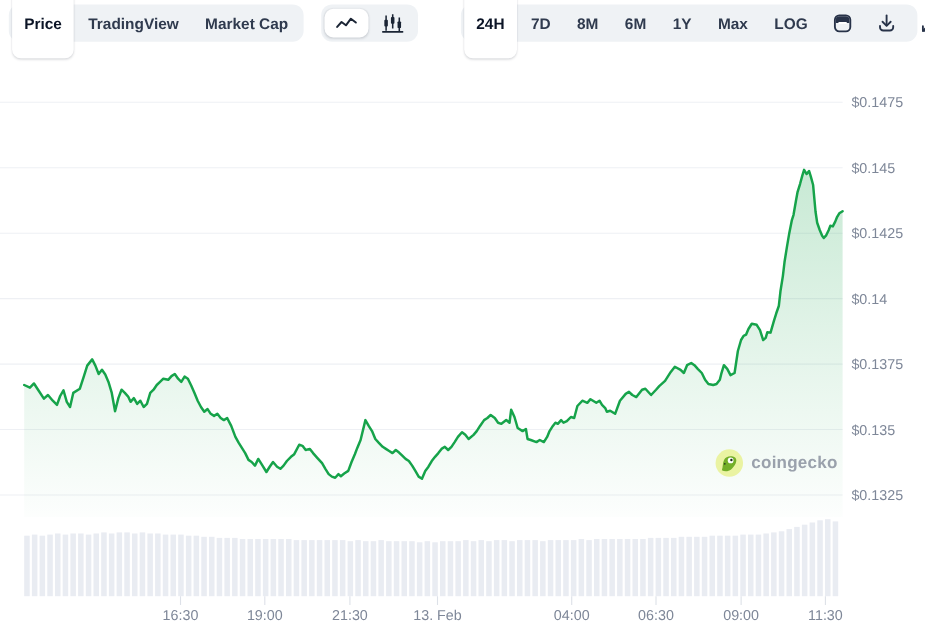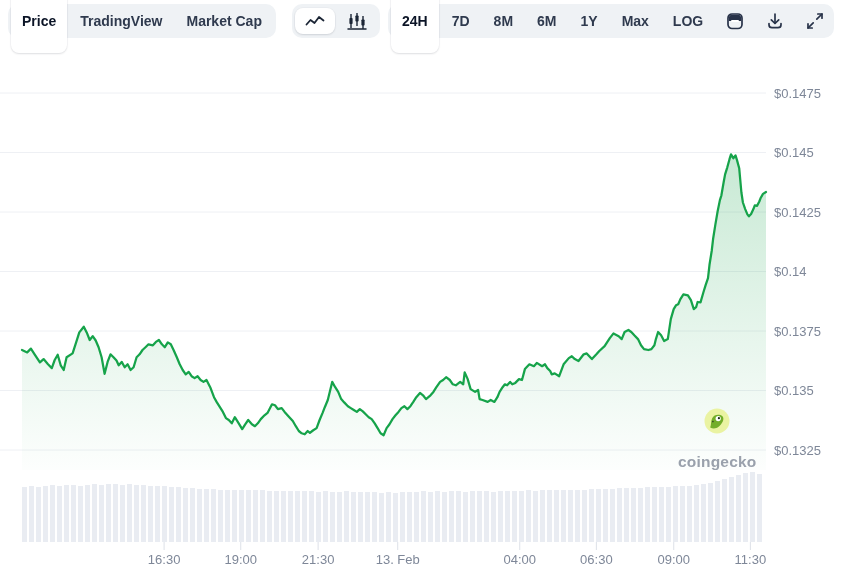--- a/index.html
+++ b/index.html
@@ -11,25 +11,25 @@
              background:#eff2f5;border-radius:10px;padding:3px;height:28px;}
   .seg{border:none;background:transparent;border-radius:8px;padding:23px 11px;
        font-family:"Liberation Sans",sans-serif;font-size:14px;font-weight:600;
        color:#2f3a4e;cursor:pointer;line-height:18px;white-space:nowrap;display:flex;align-items:center;gap:4px;}
   .seg.active{background:#ffffff;color:#0b1426;font-weight:700;
               box-shadow:0 1px 2px rgba(16,24,40,.12),0 0 0 1px rgba(16,24,40,.02);}
   .seg.icon-btn{padding:4px 9px;}
   .seg svg{display:block;}
   .grp-view{left:8px;}
   .grp-type{left:292px;}
-  .grp-range{left:388px;right:7px;justify-content:space-between;}
+  .grp-range{left:419px;right:7px;justify-content:space-between;}
   
   #chart-svg{position:absolute;left:0;top:0;z-index:1;}
   
-  .watermark{position:absolute;left:678px;top:408px;display:flex;align-items:center;gap:19px;z-index:2;flex-direction:column;}
+  .watermark{position:absolute;left:650px;top:408px;display:flex;align-items:center;gap:7px;z-index:2;}
   .watermark span{font-size:15.5px;font-weight:700;color:#9aa1ac;letter-spacing:.2px;}
 </style>
 </head>
 <body>
 
 <div class="stage">
 
   <svg id="chart-svg" width="841" height="577" viewBox="0 0 841 577">
       <defs>
         <linearGradient id="ag" x1="0" y1="150" x2="0" y2="470" gradientUnits="userSpaceOnUse">

